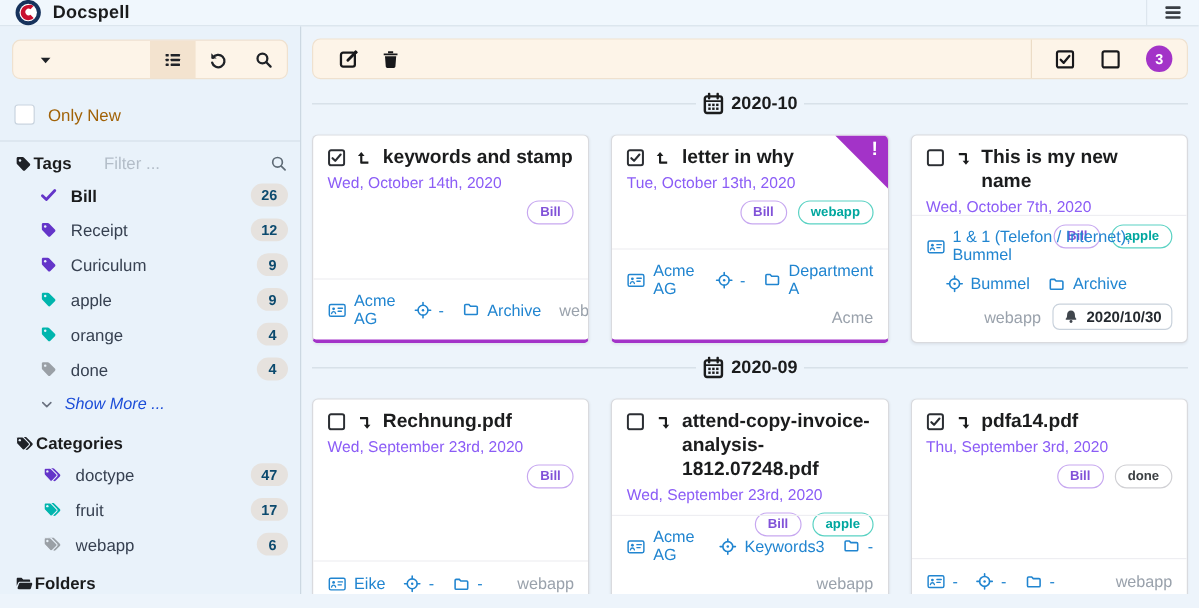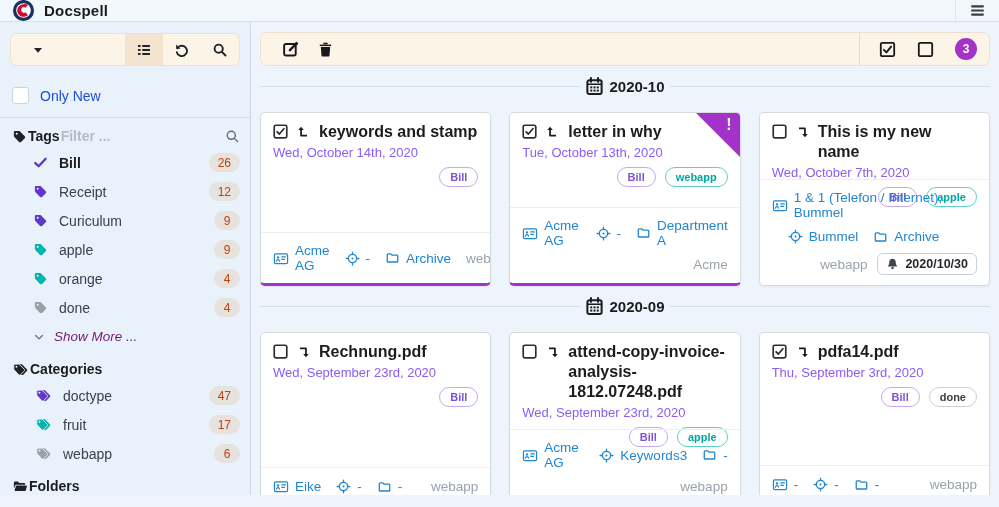--- a/index.html
+++ b/index.html
@@ -36,45 +36,45 @@
     border:1px solid #efe1cf; border-radius:7px; overflow:hidden; margin-bottom:21px;
   }
   .sb-dd { flex:1; display:flex; align-items:center; padding-left:20px; cursor:pointer; }
   .sb-btn { width:38px; display:flex; align-items:center; justify-content:center; cursor:pointer; color:#1f2227; }
   .sb-btn.active { background:#f3e3cf; }
 
   .only-new { display:flex; align-items:center; gap:11px; margin:0 0 13px 2px; }
   .cbx-box {
     width:17px; height:17px; background:#fff; border:1px solid #c9d4df; border-radius:3px;
   }
-  .only-new-label { font-size:14px; color:#1d4ed8; }
+  .only-new-label { font-size:14px; color:#a16207; }
 
   .side-divider { border-top:1px solid #d6e0e9; margin:0 -10px 10px -10px; }
 
   .section-header {
     display:flex; align-items:flex-end; gap:1px; margin:10px 0 4px 2px;
     font-weight:bold; font-size:14px; color:#1b1c1d;
   }
   .filter-input {
     flex:1; min-width:0; border:0; background:transparent; outline:none;
-    font:inherit; font-weight:bold; color:#be185d; margin-left:0;
+    font:inherit; font-weight:normal; color:#be185d; margin-left:26px;
   }
   .filter-input::placeholder { color:#b3bdc8; }
   .hdr-search { color:#5f6b76; }
 
   .side-row { display:flex; align-items:center; height:29px; padding-left:23px; gap:11px; cursor:pointer; }
   .side-row.cat { padding-left:25px; }
   .side-label { font-size:14px; color:#374151; flex:1; white-space:nowrap; overflow:hidden; }
   .side-label.bold { font-weight:bold; color:#1b1c1d; }
   .pill {
-    background:#e6e2de; color:#c2410c; border-radius:999px; font-size:12px;
-    padding:2.5px 9px; min-width:26px; text-align:center; flex:none;
+    background:#e6e2de; color:#0c4a6e; border-radius:999px; font-size:12px;
+    padding:2.5px 9px; min-width:26px; text-align:center; flex:none;font-weight:bold;
   }
   .show-more { display:flex; align-items:center; gap:9px; padding-left:23px; height:29px;
-    color:#701a75; font-style:italic; font-size:13.5px; cursor:pointer; }
+    color:#1d4ed8; font-style:italic; font-size:13.5px; cursor:pointer; }
 
   
   .main { flex:1; padding:10px 9px 0 9px; overflow:hidden; }
   .toolbar {
     height:34px; background:#fdf4e8; border:1px solid #efe1cf; border-radius:7px;
     display:flex; align-items:center; padding:0 12px 0 13px;
   }
   .tb-btn { display:flex; align-items:center; justify-content:center; width:34px; cursor:pointer; color:#18181b; }
   .toolbar .spacer { flex:1; }
   .tb-right { display:flex; align-items:center; gap:21px; border-left:1px solid #ecdcc6; padding-left:19px; height:100%; }

